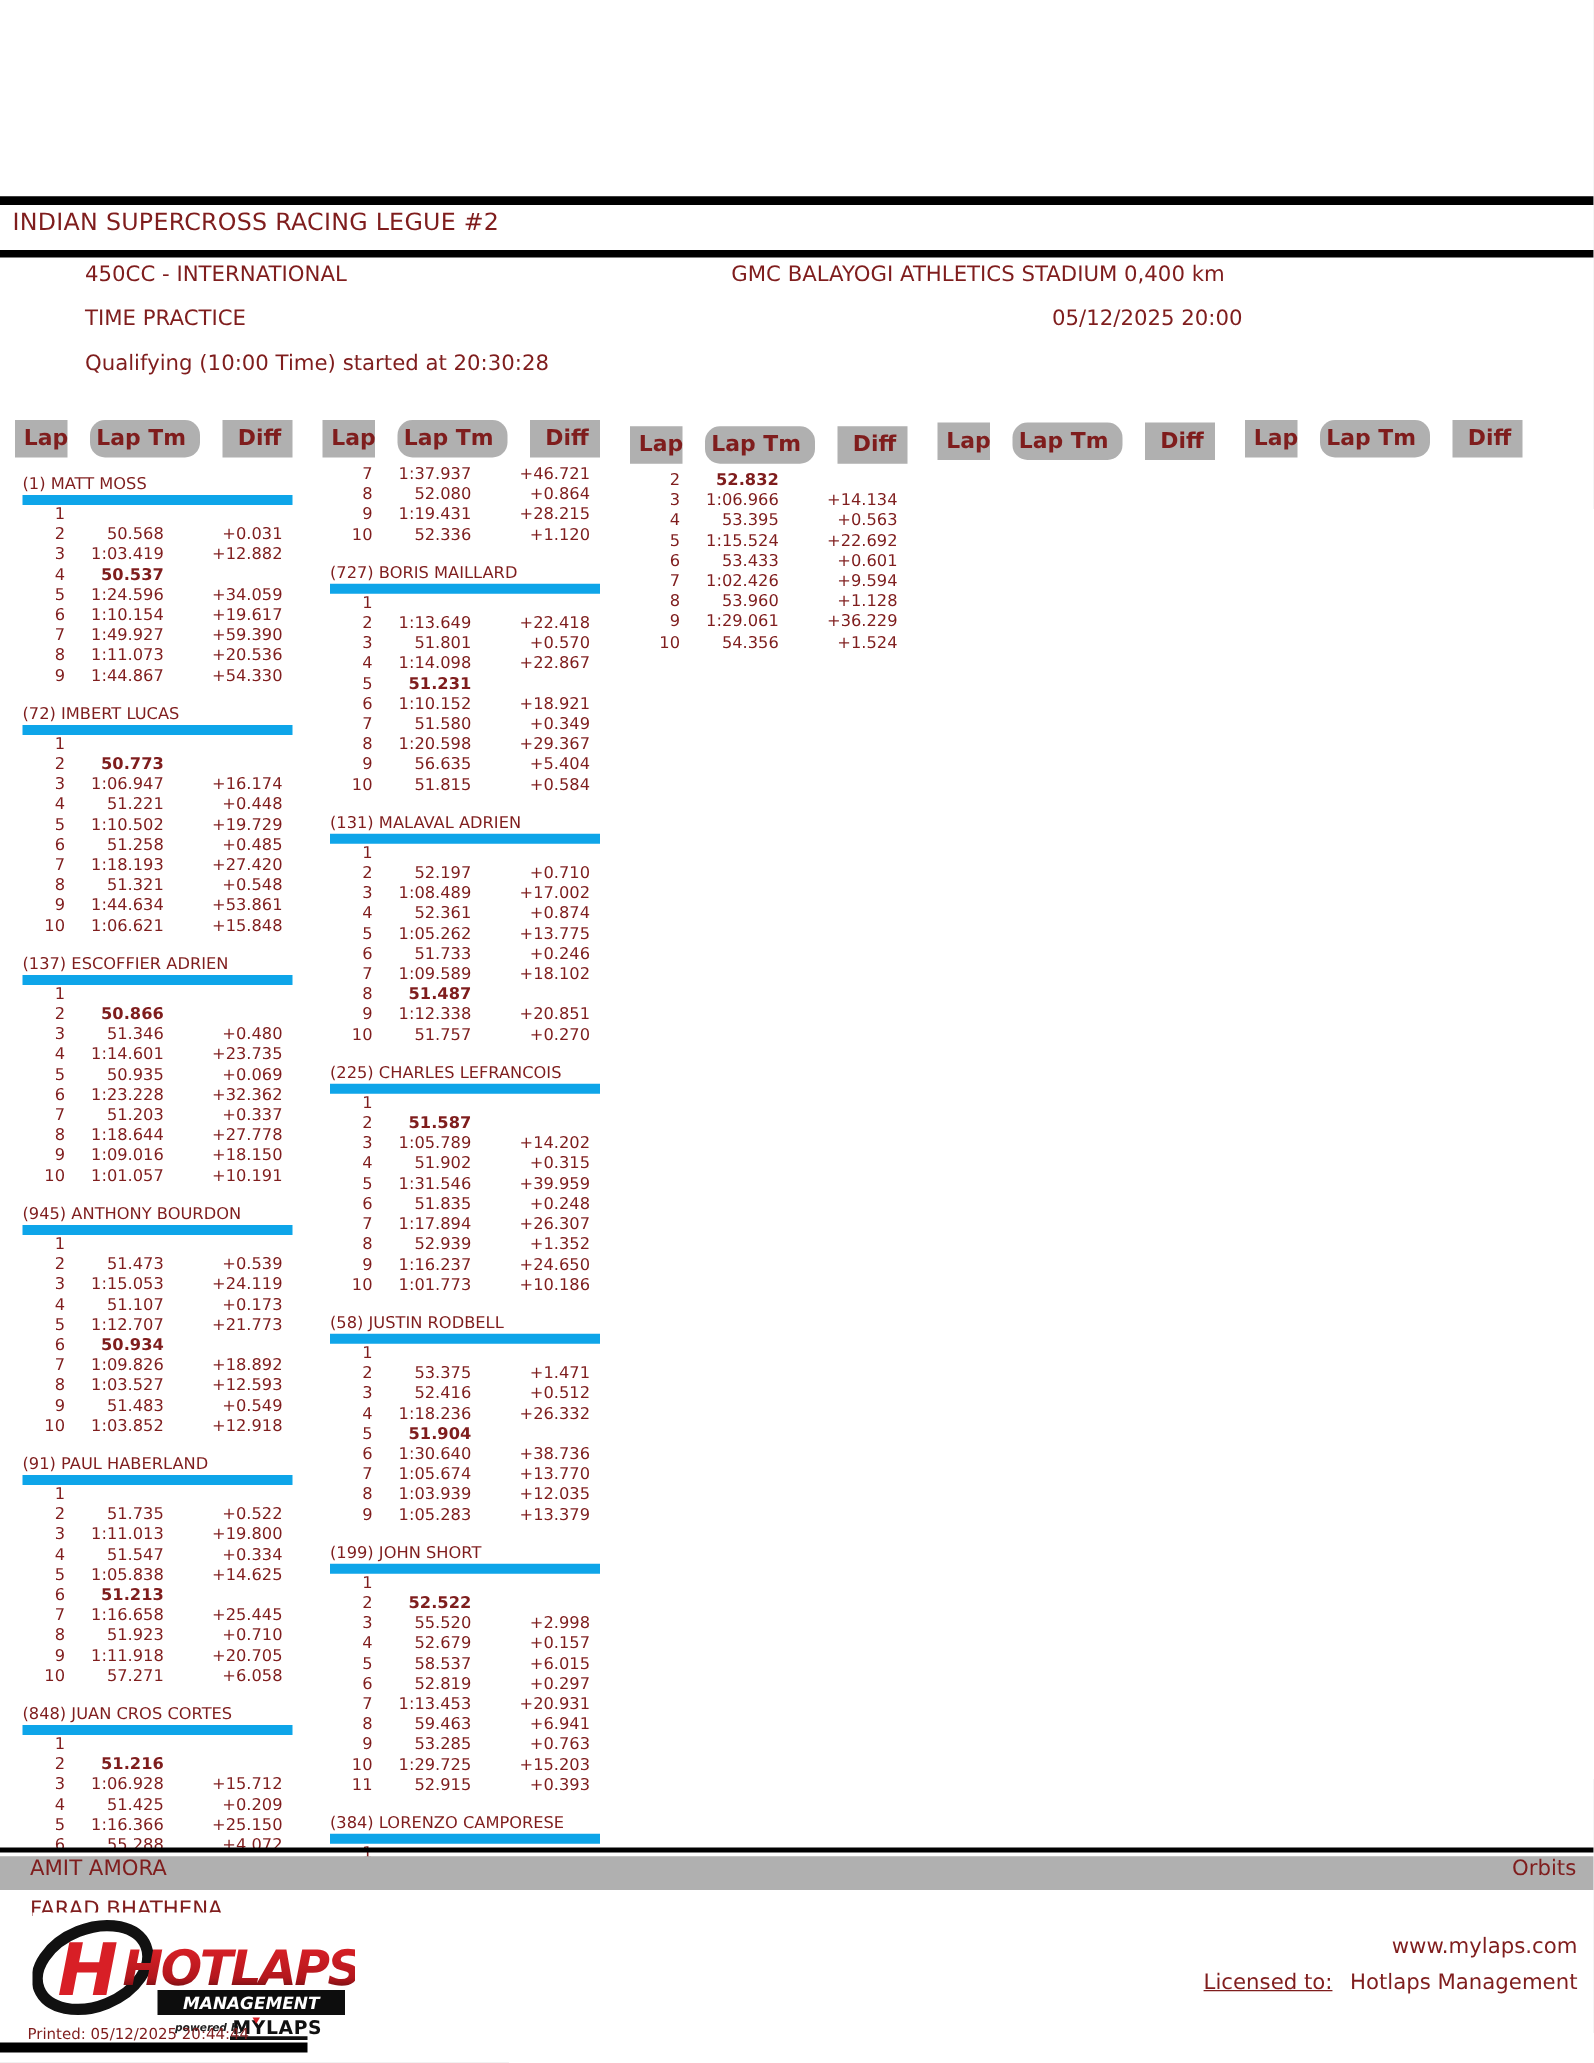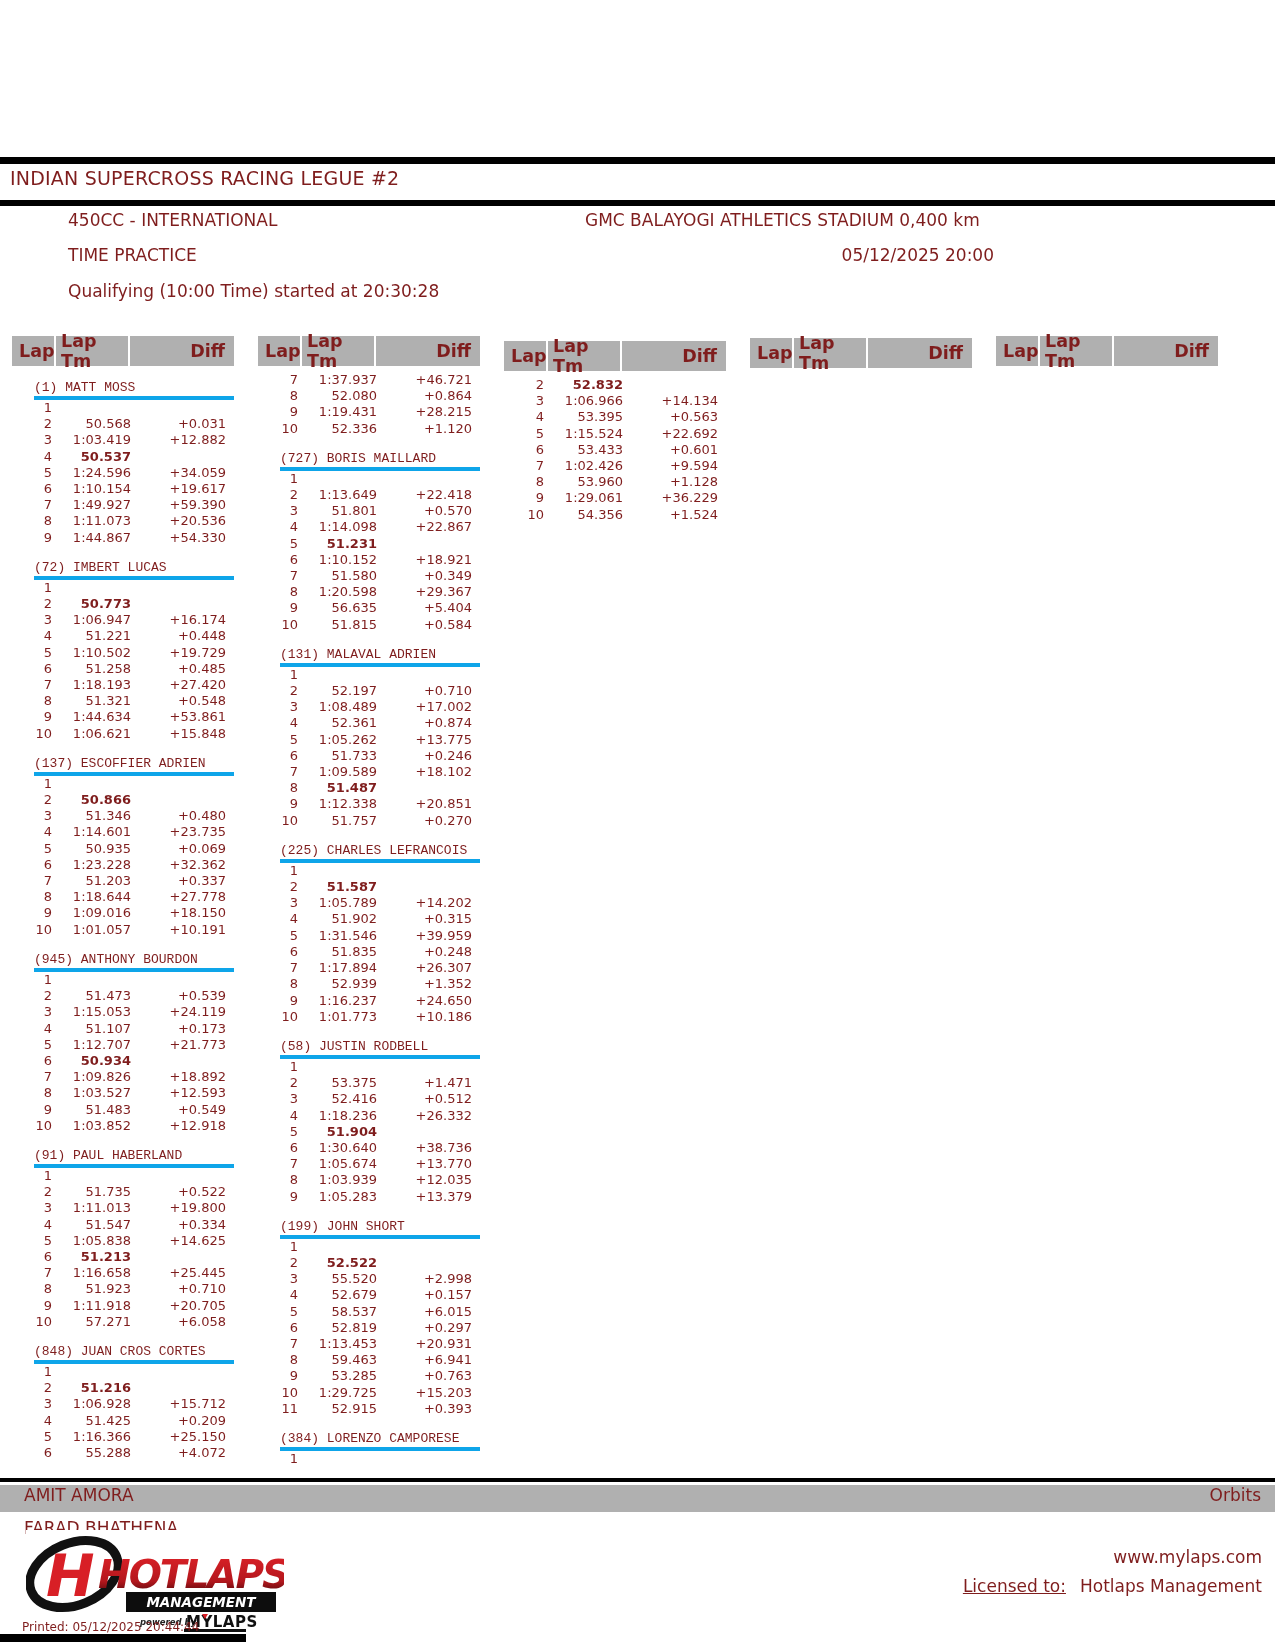--- a/index.html
+++ b/index.html
@@ -17,29 +17,29 @@
   .track-name { left:553px; top:210px; }
   .session-type { left:36px; top:245px; }
   .session-datetime { top:245px; right:281px; }
   .session-info { left:36px; top:281px; font-size:17px; }
 
   
   .grid { position:absolute; left:12px; top:336px; display:flex; gap:24px; align-items:flex-start; }
   .col { width:222px; flex:0 0 222px; }
   .col-3 { margin-top:5px; }
   .col-4 { margin-top:2px; }
-  .colhead { display:flex; gap:2px; height:30px; font-weight:bold; font-size:17.5px; }
+  .colhead { display:flex; gap:18px; height:30px; font-weight:bold; font-size:17.5px; }
   .colhead > div { background:#b0b0b0; display:flex; align-items:center; box-sizing:border-box; }
   .h-lap  { width:42px; padding-left:7px; }
-  .h-laptm{ width:72px; padding-left:5px; }
+  .h-laptm{ width:88px; padding-left:5px;border-radius:12px; }
   .h-diff { flex:1; justify-content:flex-end; padding-right:9px; }
   .block.cont { margin-top:6px; }
   .rider {
-    margin:13px 0 0 22px; font-size:13px; line-height:17px;
-    border-bottom:4px solid #0ea5e9; white-space:nowrap;font-family:Liberation Mono, monospace;
+    margin:13px 0 0 6px; font-size:13px; line-height:17px;
+    border-bottom:8px solid #0ea5e9; white-space:nowrap;
   }
   .row { display:flex; line-height:16.2px; font-size:13px; }
   .c-lap  { width:40px; text-align:right; }
   .c-tm   { width:79px; text-align:right; }
   .c-diff { flex:1; text-align:right; padding-right:8px; }
   .row.best .c-tm { font-weight:bold; }
 
   
   .footline { position:absolute; left:0; top:1478px; width:1275px; height:4px; background:#000; }
   .footbar {

